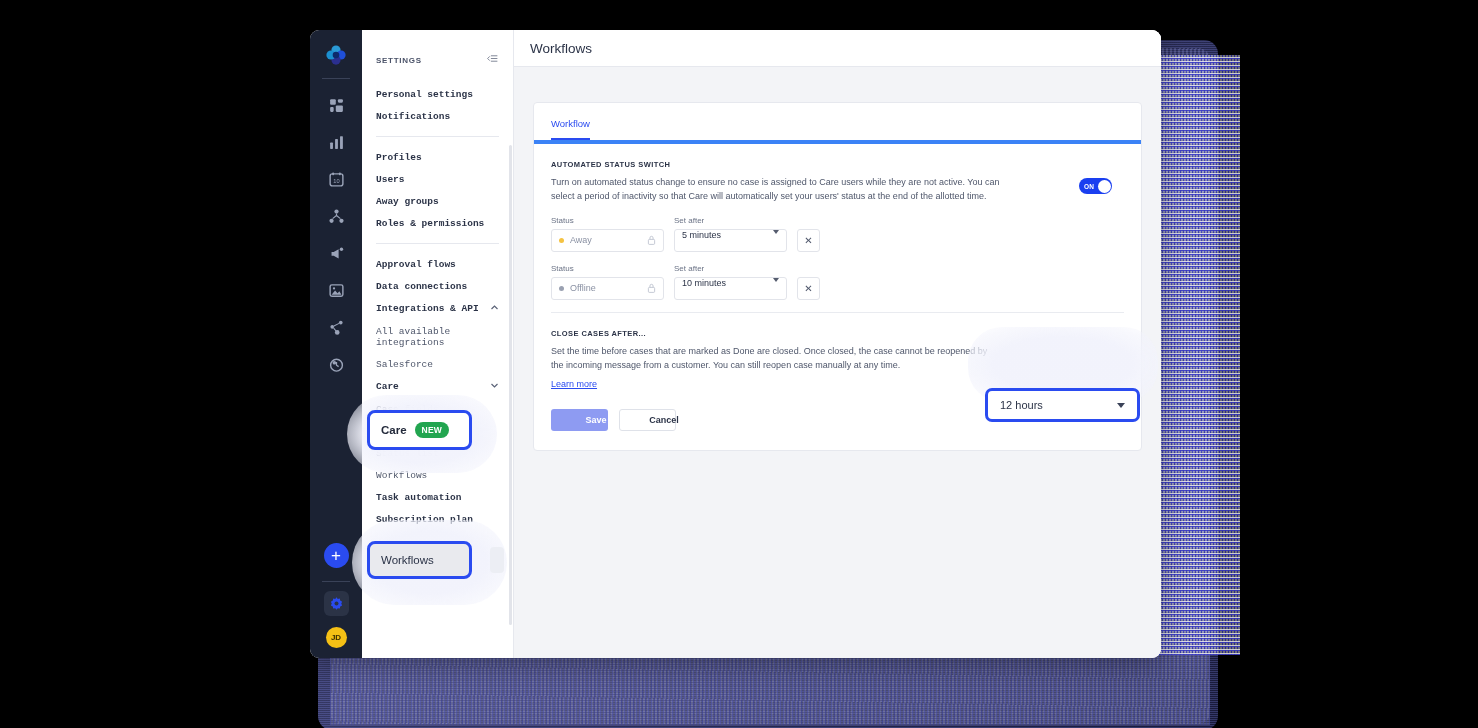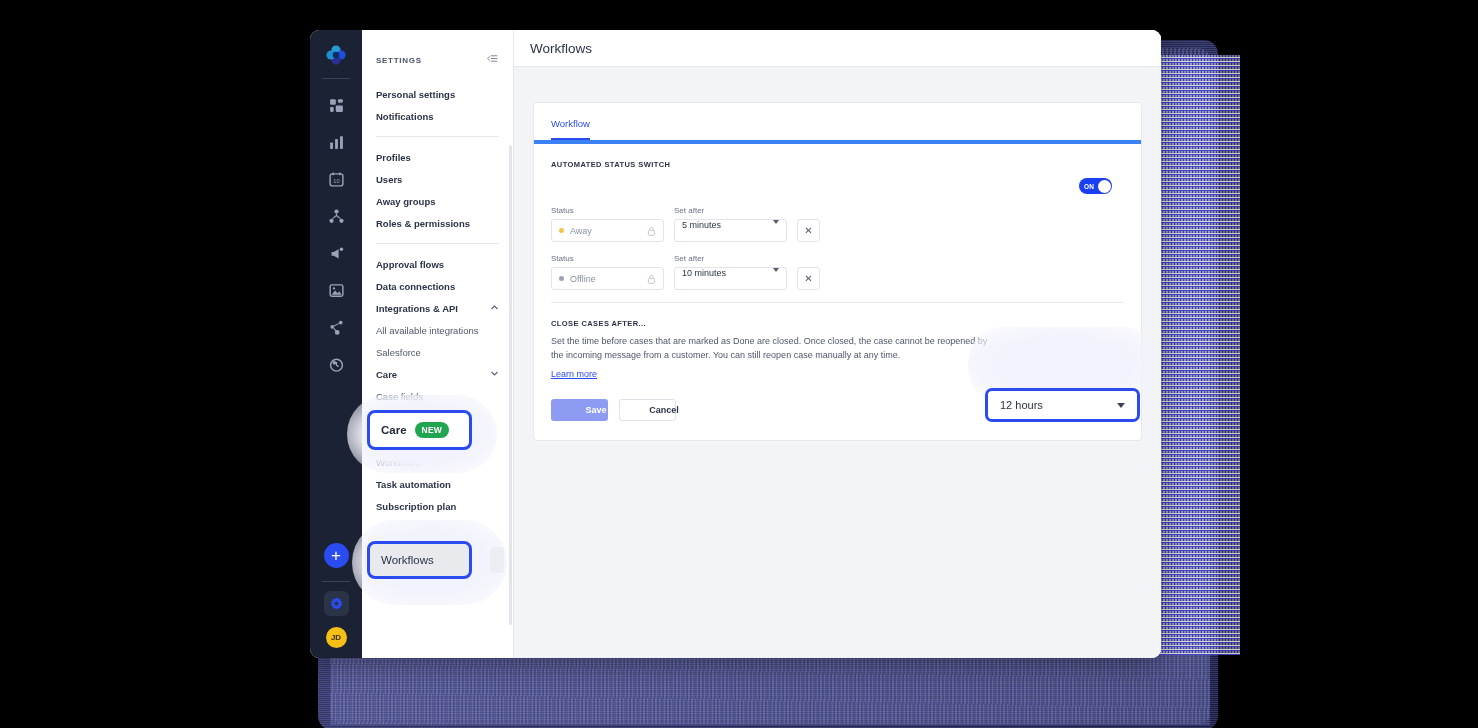--- a/index.html
+++ b/index.html
@@ -94,21 +94,21 @@
     border-right: 1px solid #e6e8ee; overflow: hidden;
   }
   .nav-head {
     display: flex; align-items: center; justify-content: space-between;
     padding: 21px 14px 0 14px;
   }
   .nav-head .ttl {
     font-size: 8px; font-weight: bold; letter-spacing: .09em; color: #4a5268;
   }
   .collapse-icon svg { width: 13px; height: 13px; stroke: #5b6378; fill: none; stroke-width: 1.4; }
-  .nav-list { padding: 14px 0 0 0; }
+  .nav-list { padding: 14px 0 0 0; font-family: Liberation Mono, monospace; }
   .nav-item {
     font-size: 9.5px; color: #2b3347; padding: 5.5px 14px; cursor: pointer;
     display: flex; align-items: center; justify-content: space-between;
   }
   .nav-item.bold { font-weight: bold; }
   .nav-item.sub { font-weight: normal; color: #4f576b; }
   .nav-div { height: 1px; background: #e6e8ee; margin: 9px 14px; }
   .chev svg { width: 9px; height: 9px; stroke: #5b6378; fill: none; stroke-width: 1.6; }
   .nav-scroll {
     position: absolute; right: 1px; top: 115px; width: 3px; height: 480px;
@@ -410,20 +410,21 @@
 
       <div class="card">
 
         <div class="tabs">
           <div class="tab">Workflow</div>
         </div>
 
         <div class="sect">
           <div class="sect-ttl">AUTOMATED STATUS SWITCH</div>
           <div class="sect-body">
+            <div class="sect-desc">Turn on automated status change to ensure no case is assigned to Care users while they are not active. You can select a period of inactivity so that Care will automatically set your users' status at the end of the allotted time.</div>
             <div class="toggle-wrap">
               <div class="toggle">
                 <span class="lbl">ON</span>
                 <span class="knob"></span>
               </div>
             </div>
           </div>
 
           <div class="rows">
 

